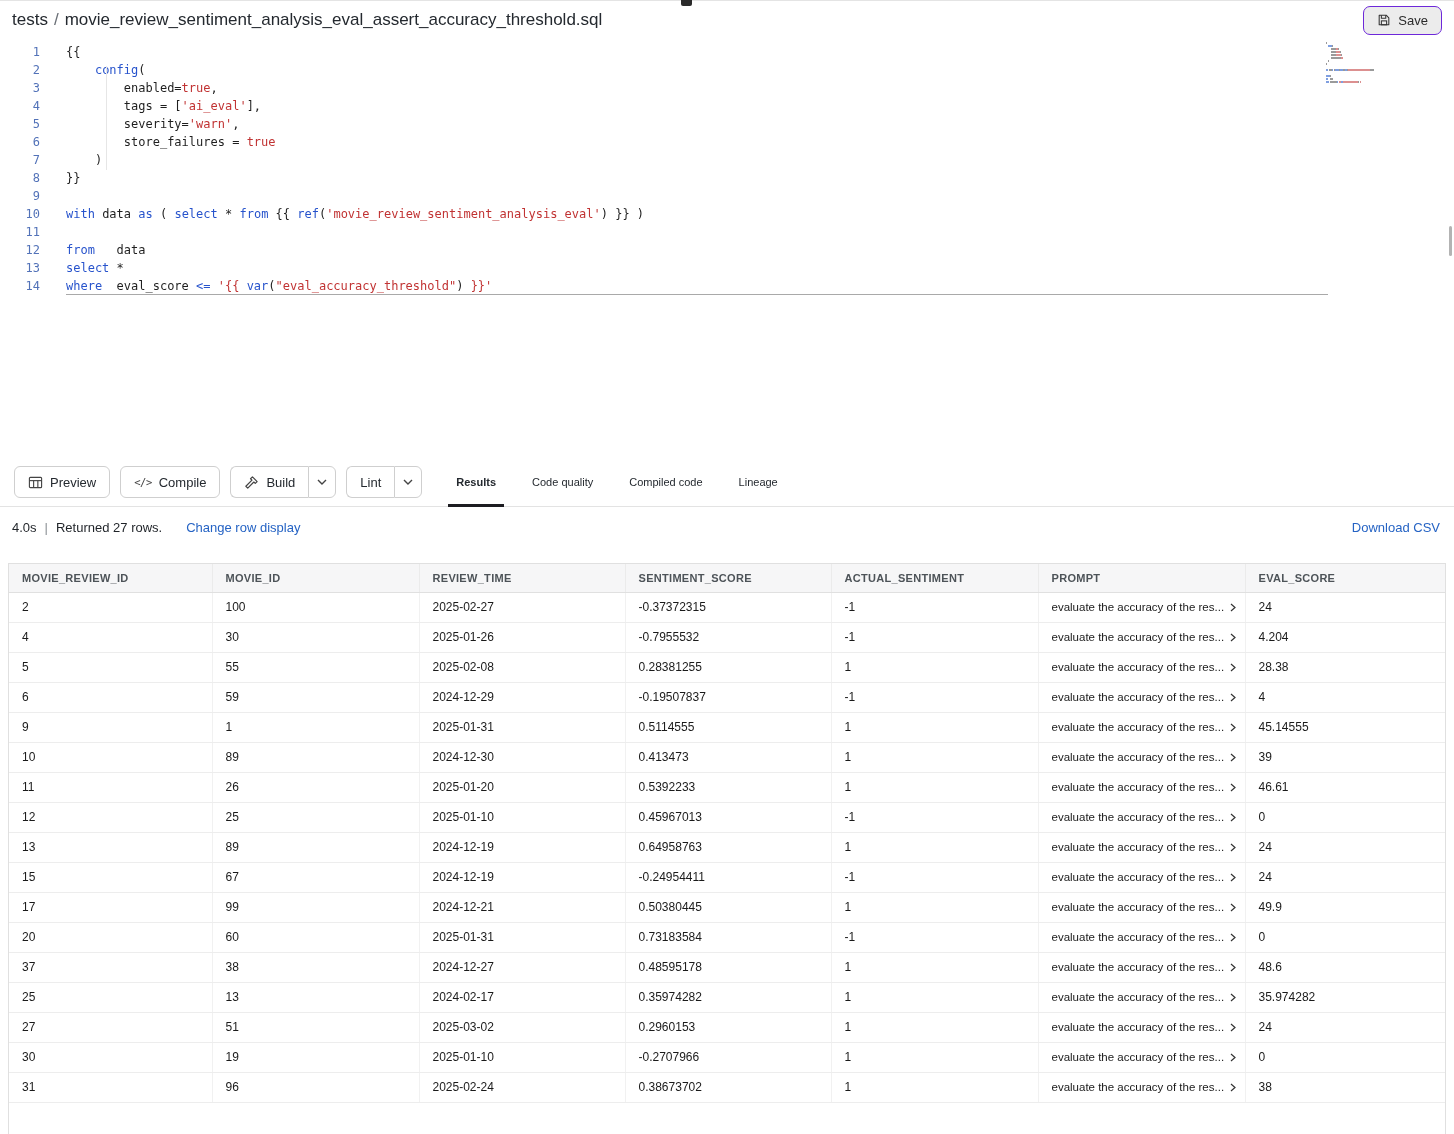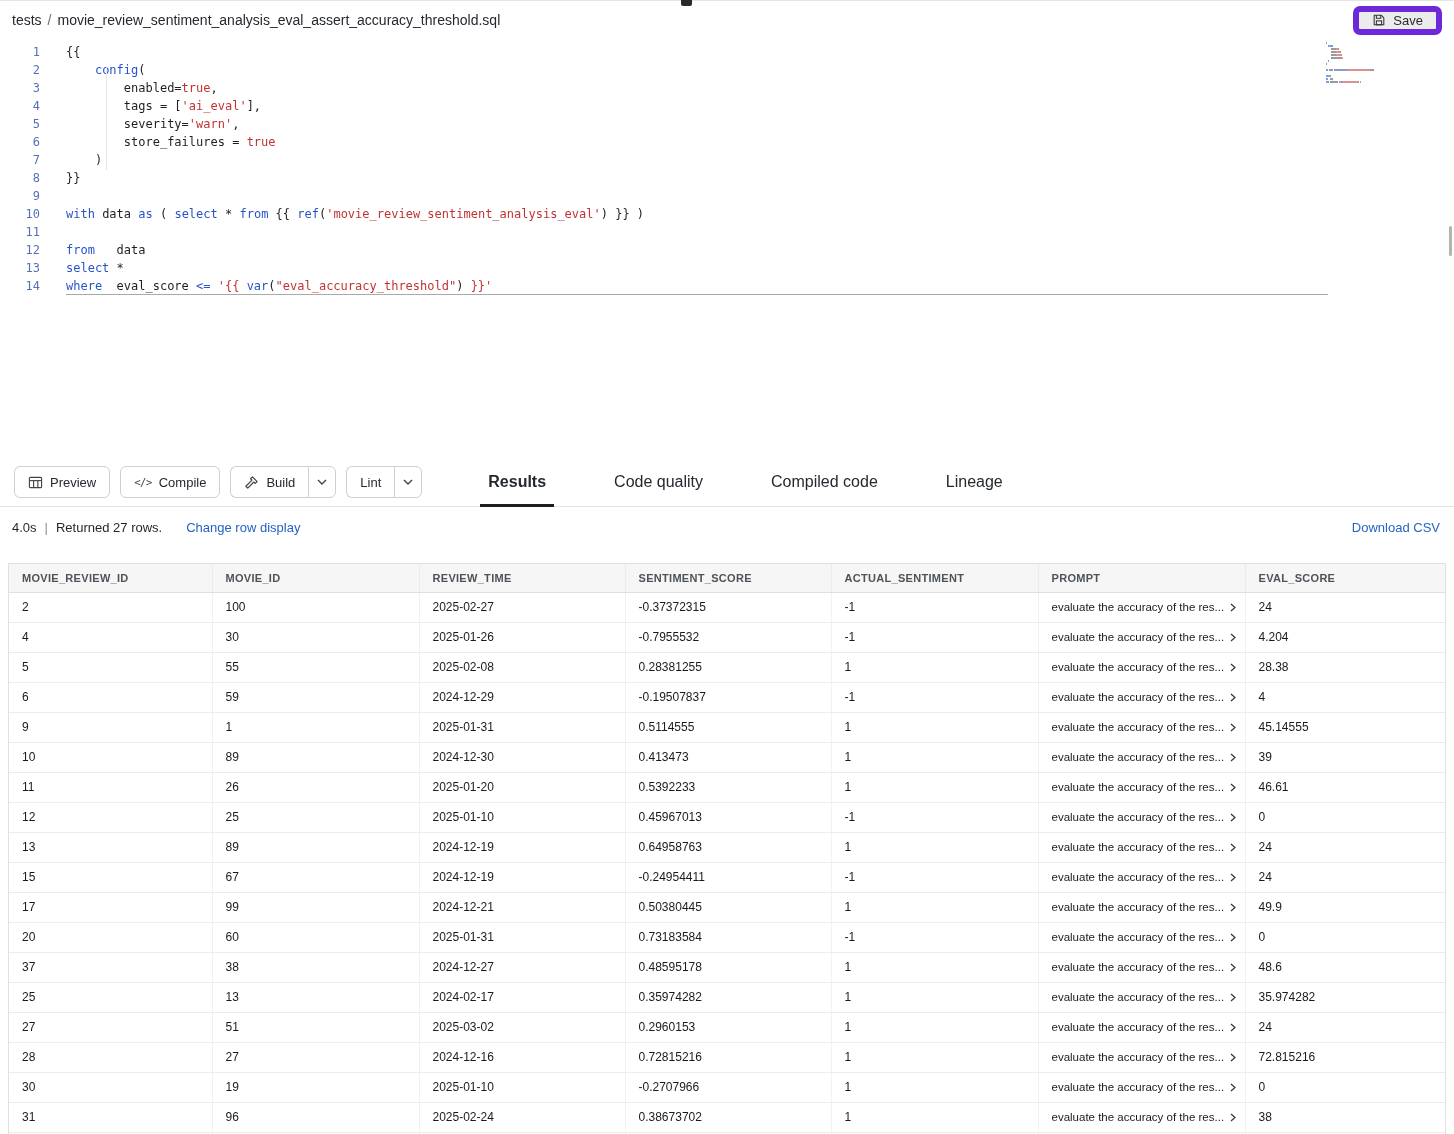--- a/index.html
+++ b/index.html
@@ -6,24 +6,24 @@
   html,body { margin:0; padding:0; }
   body {
     width:1454px; height:1134px; position:relative; overflow:hidden;
     background:#ffffff; font-family:"Liberation Sans", sans-serif; color:#1f2328;
   }
   .top-line { position:absolute; top:0; left:0; right:0; height:1px; background:#e4e4e4; }
   .top-tab-mark { position:absolute; top:0; left:681px; width:11px; height:6px; background:#2a2a2a; border-radius:0 0 2px 2px; }
 
   
   .header { height:40px; display:flex; align-items:center; justify-content:space-between; padding:0 12px; }
-  .breadcrumb { font-size:14px; color:#24292f; display:flex; gap:6px; align-items:flex-start; white-space:nowrap; }
+  .breadcrumb { font-size:17px; color:#24292f; display:flex; gap:6px; align-items:flex-start; white-space:nowrap; }
   .breadcrumb .sep { color:#6a6f76; }
   .save-btn { display:inline-flex; align-items:center; gap:7px; height:29px; padding:0 13px;
-    background:#ececec; border:6px solid #6d28d9; border-radius:7px; font-size:13px; color:#2b2b2b; cursor:pointer; }
+    background:#ececec; border:1px solid #6d28d9; border-radius:7px; font-size:13px; color:#2b2b2b; cursor:pointer; }
 
   
   .editor { position:relative; height:418px; display:flex; padding-top:3px;
     font-family:"DejaVu Sans Mono", monospace; font-size:12px; line-height:18px; }
   .gutter { width:40px; text-align:right; color:#5272b8; flex:none; user-select:none; }
   .gutter .ln { height:18px; }
   .code { flex:1; padding-left:26px; position:relative; }
   .code-line { height:18px; white-space:pre; color:#1f1f1f; }
   .code-line.active { border-bottom:1px solid #a9a9a9; max-width:1262px; }
   .tk-k { color:#2753cc; }
@@ -39,21 +39,21 @@
   .toolbar-row { height:49px; display:flex; align-items:center; padding:0 14px; border-bottom:1px solid #e3e3e3; position:relative; }
   .btn { display:inline-flex; align-items:center; gap:7px; height:32px; padding:0 13px;
     background:#fff; border:1px solid #cfcfcf; border-radius:6px; font-size:13px; color:#24292f; cursor:pointer; }
   .btn + .btn, .btn + .split, .split + .split { margin-left:10px; }
   .split { display:inline-flex; }
   .split .btn { border-radius:6px 0 0 6px; border-right:none; }
   .split .chev-btn { width:28px; height:32px; display:flex; align-items:center; justify-content:center;
     border:1px solid #cfcfcf; border-radius:0 6px 6px 0; background:#fff; cursor:pointer; }
   .compile-glyph { font-family:"DejaVu Sans Mono", monospace; font-size:10.5px; color:#444; letter-spacing:-0.5px; }
   .tabs { margin-left:34px; display:flex; gap:36px; height:100%; align-items:stretch; }
-  .tab { position:relative; display:flex; align-items:center; font-size:16px; color:#24292f; cursor:pointer; white-space:nowrap;margin-left:32px; }
+  .tab { position:relative; display:flex; align-items:center; font-size:11px; color:#24292f; cursor:pointer; white-space:nowrap; }
   .tab.active { font-weight:700; }
   .tab.active::after { content:""; position:absolute; left:-8px; right:-8px; bottom:-1px; height:3px; background:#1c1c21; }
 
   
   .status-row { height:40px; display:flex; align-items:center; padding:0 12px; font-size:13px; color:#1f2328; }
   .status-row .divider { margin:0 8px; color:#8a8f94; }
   .link { color:#2563c4; cursor:pointer; }
   .change-display { margin-left:24px; }
   .download-csv { margin-left:auto; padding-right:2px; }
 
@@ -563,38 +563,20 @@
               <span style="display: inline-flex;">
                 <svg width="6" height="9" viewBox="0 0 6 9">
                   <polyline points="1,1 5,4.5 1,8" fill="none" stroke="#333" stroke-width="1.2"></polyline>
                 </svg>
               </span>
             </span>
           </td>
           <td>24</td>
         </tr>
         <tr>
-          <td>28</td>
-          <td>27</td>
-          <td>2024-12-16</td>
-          <td>0.72815216</td>
-          <td>1</td>
-          <td>
-            <span class="prompt-cell">
-              <span class="prompt-text">evaluate the accuracy of the res...</span>
-              <span style="display: inline-flex;">
-                <svg width="6" height="9" viewBox="0 0 6 9">
-                  <polyline points="1,1 5,4.5 1,8" fill="none" stroke="#333" stroke-width="1.2"></polyline>
-                </svg>
-              </span>
-            </span>
-          </td>
-          <td>72.815216</td>
-        </tr>
-        <tr>
           <td>30</td>
           <td>19</td>
           <td>2025-01-10</td>
           <td>-0.2707966</td>
           <td>1</td>
           <td>
             <span class="prompt-cell">
               <span class="prompt-text">evaluate the accuracy of the res...</span>
               <span style="display: inline-flex;">
                 <svg width="6" height="9" viewBox="0 0 6 9">

